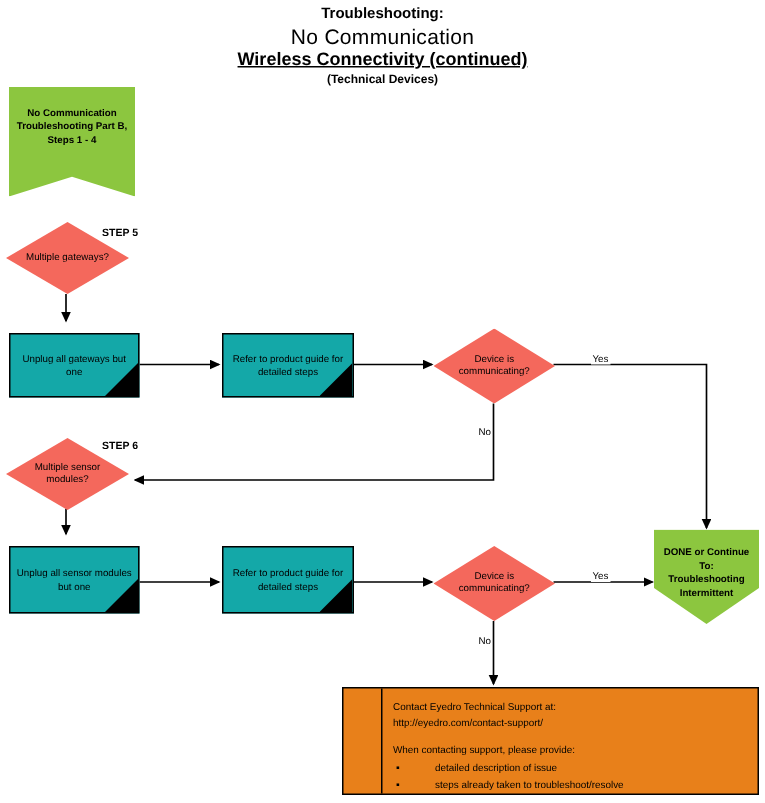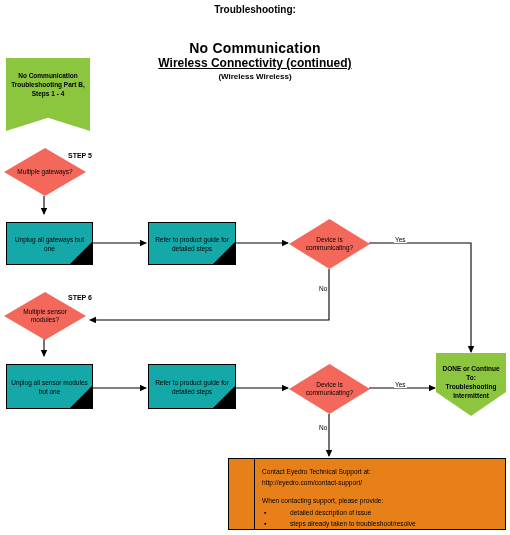--- a/index.html
+++ b/index.html
@@ -6,21 +6,21 @@
   body{
     width:510px;height:535px;position:relative;overflow:hidden;
     font-family:"Liberation Sans","DejaVu Sans",sans-serif;
     color:#000;
   }
   #stage{position:absolute;left:0;top:0;width:510px;height:535px;}
 
   
   .title-block{position:absolute;left:0;top:3px;width:510px;text-align:center;}
   .title-line1{font-size:10px;font-weight:bold;line-height:13px;}
-  .title-line2{font-size:14px;font-weight:bold;line-height:16px;letter-spacing:.2px;margin-top:24px;}
+  .title-line2{font-size:14px;font-weight:normal;line-height:16px;letter-spacing:.2px;}
   .title-line3{font-size:12px;font-weight:bold;line-height:15px;text-decoration:underline;}
   .title-line4{font-size:8px;font-weight:bold;line-height:11px;}
 
   
   #wires{position:absolute;left:0;top:0;width:510px;height:535px;}
 
   
   .node{position:absolute;box-sizing:border-box;}
 
   .banner{
@@ -92,21 +92,21 @@
 </style>
 </head>
 <body>
 
 <div id="stage">
 
   <div class="title-block">
     <div class="title-line1">Troubleshooting:</div>
     <div class="title-line2">No Communication</div>
     <div class="title-line3">Wireless Connectivity (continued)</div>
-    <div class="title-line4">(Wireless Wireless)</div>
+    <div class="title-line4">(Technical Devices)</div>
   </div>
 
   <svg id="wires" viewBox="0 0 510 535" xmlns="http://www.w3.org/2000/svg">
     <defs>
       <marker id="ah" markerWidth="7" markerHeight="7" refX="6" refY="3.2" orient="auto" markerUnits="userSpaceOnUse">
         <path d="M0,0 L7,3.2 L0,6.4 z" fill="#000"></path>
       </marker>
     </defs>
     <g stroke="#000" stroke-width="1.1" fill="none">
 

